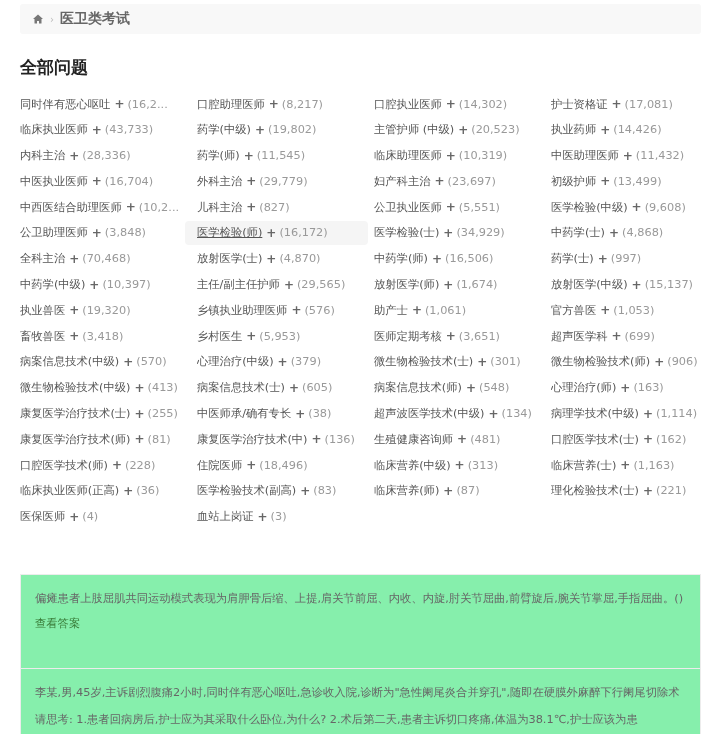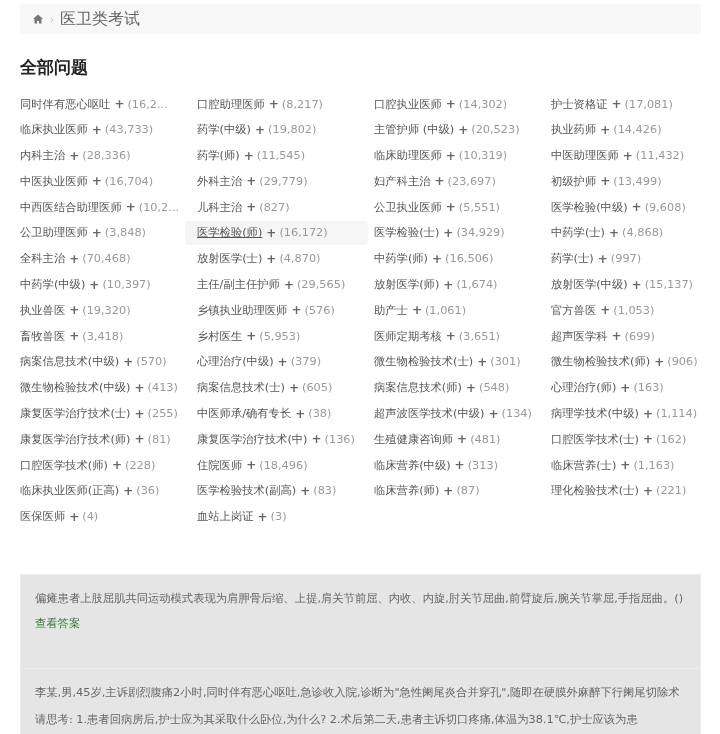--- a/index.html
+++ b/index.html
@@ -6,21 +6,21 @@
   html, body { width: 720px; height: 734px; overflow: hidden; background: #ffffff; }
   body { font-family: "DejaVu Sans", "Liberation Sans", sans-serif; color: #555; font-size: 12px; position: relative; }
 
   .breadcrumb {
     position: absolute; left: 20px; top: 4px; width: 681px; height: 30px;
     background: #f8f8f8; border-radius: 3px;
     display: flex; align-items: center; padding-left: 12px;
   }
   .home-icon { width: 12px; height: 12px; display: inline-block; }
   .crumb-sep { color: #bbb; font-size: 10px; margin: 0 6px; }
-  .crumb-link { color: #666; font-size: 16px; text-decoration: none; }
+  .crumb-link { color: #666; font-size: 14px; text-decoration: none; font-weight: bold; }
 
   .page-title {
     position: absolute; left: 20px; top: 56px;
     font-size: 17px; font-weight: bold; color: #222;
   }
 
   .cat-grid {
     position: absolute; left: 20px; top: 92px; width: 690px;
     display: grid; grid-template-columns: 177px 177px 177px 159px;
     grid-auto-rows: 25.8px;
@@ -40,21 +40,21 @@
   .count { color: #999; }
 
   .tip {
     position: absolute; left: 20px; top: 549px;
     font-size: 13px; color: #3a6ea5; display: flex; align-items: center; margin-top: 28px;
   }
   .tip .bulb { width: 10px; height: 11px; margin-right: 5px; }
 
   .card {
     position: absolute; left: 20px; width: 681px;
-    border: 1px solid #ececec; background: #e5e5e5;
+    border: 1px solid #ececec; background: #86efac;
   }
   .card1 { top: 574px; height: 94px; border-bottom: none; }
   .card2 { top: 668px; height: 70px; }
   .q-text {
     padding: 10px 14px 0 14px; font-size: 11.3px; color: #666; line-height: 27px;
   }
   .answer-link {
     display: block; padding: 4px 14px 0 14px; font-size: 11.3px; color: #3a7d3a; text-decoration: none;
   }
 </style>

